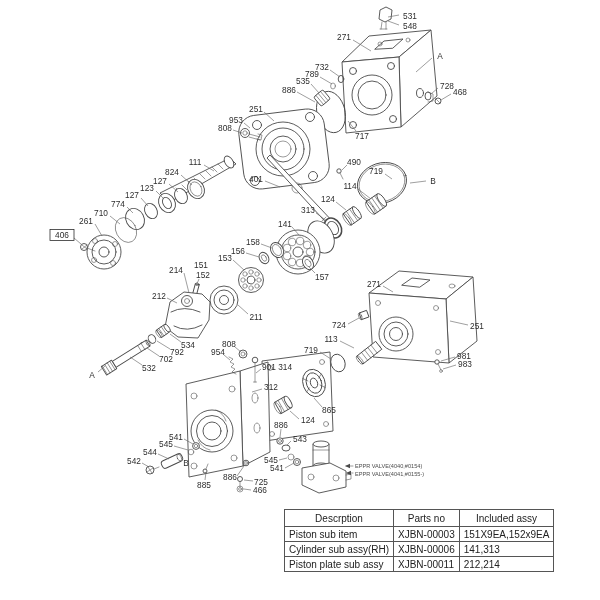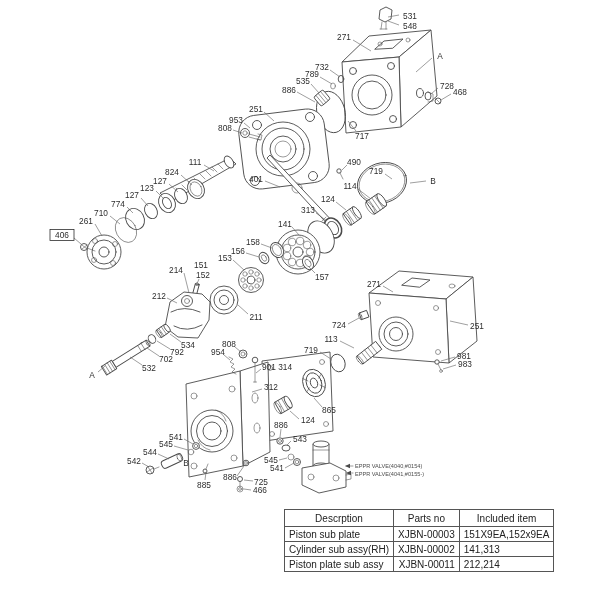--- a/index.html
+++ b/index.html
@@ -14,21 +14,21 @@
   .part-label{font:8.3px "Liberation Sans",sans-serif;fill:#2d2d2d;text-anchor:middle;dominant-baseline:central;}
   .label-box{fill:none;stroke:#2d2d2d;stroke-width:0.8;}
   .note-label{font:5.6px "Liberation Sans",sans-serif;fill:#4d4d4d;dominant-baseline:central;}
   .table-wrap{position:absolute;left:284px;top:509px;}
   table{border-collapse:collapse;font-family:"Liberation Sans",sans-serif;font-size:10px;color:#222;
         border:1.4px solid #3c3c3c;}
   th,td{border:1px solid #555;font-weight:normal;white-space:nowrap;}
   th{padding:2.5px 3px;text-align:center;width:86px;}
   th.h1{width:58px;} th.h2{width:80px;}
   td{padding:1.5px 4px;text-align:left;}
-  td.c1{text-align:right;}
+  td.c1{text-align:left;}
 </style>
 </head>
 <body>
 
 <div class="stage">
 <svg width="600" height="600" viewBox="0 0 600 600">
 
   <g>
     <path class="lnf" d="M380,10 l6,-3 6,3 -1,9 -6,3 -6,-3 z"></path>
     <path class="ln thin" d="M382,22 l-1,7 m5,-7 l0,7 m-6,0 h7"></path>
@@ -479,32 +479,32 @@
         <text x="260" y="490" class="part-label">466</text>
       </g>
 </svg>
 
 <div class="table-wrap">
   <table>
     <thead>
       <tr>
         <th class="h0">Descrption</th>
         <th class="h1">Parts no</th>
-        <th class="h2">Included item</th>
+        <th class="h2">Included assy</th>
       </tr>
     </thead>
     <tbody id="table-body">
           <tr>
-            <td class="c0">Piston sub plate</td>
+            <td class="c0">Piston sub item</td>
             <td class="c1">XJBN-00003</td>
             <td class="c2">151X9EA,152x9EA</td>
           </tr>
           <tr>
             <td class="c0">Cylinder sub assy(RH)</td>
-            <td class="c1">XJBN-00002</td>
+            <td class="c1">XJBN-00006</td>
             <td class="c2">141,313</td>
           </tr>
           <tr>
             <td class="c0">Piston plate sub assy</td>
             <td class="c1">XJBN-00011</td>
             <td class="c2">212,214</td>
           </tr>
         </tbody>
   </table>
 </div>

